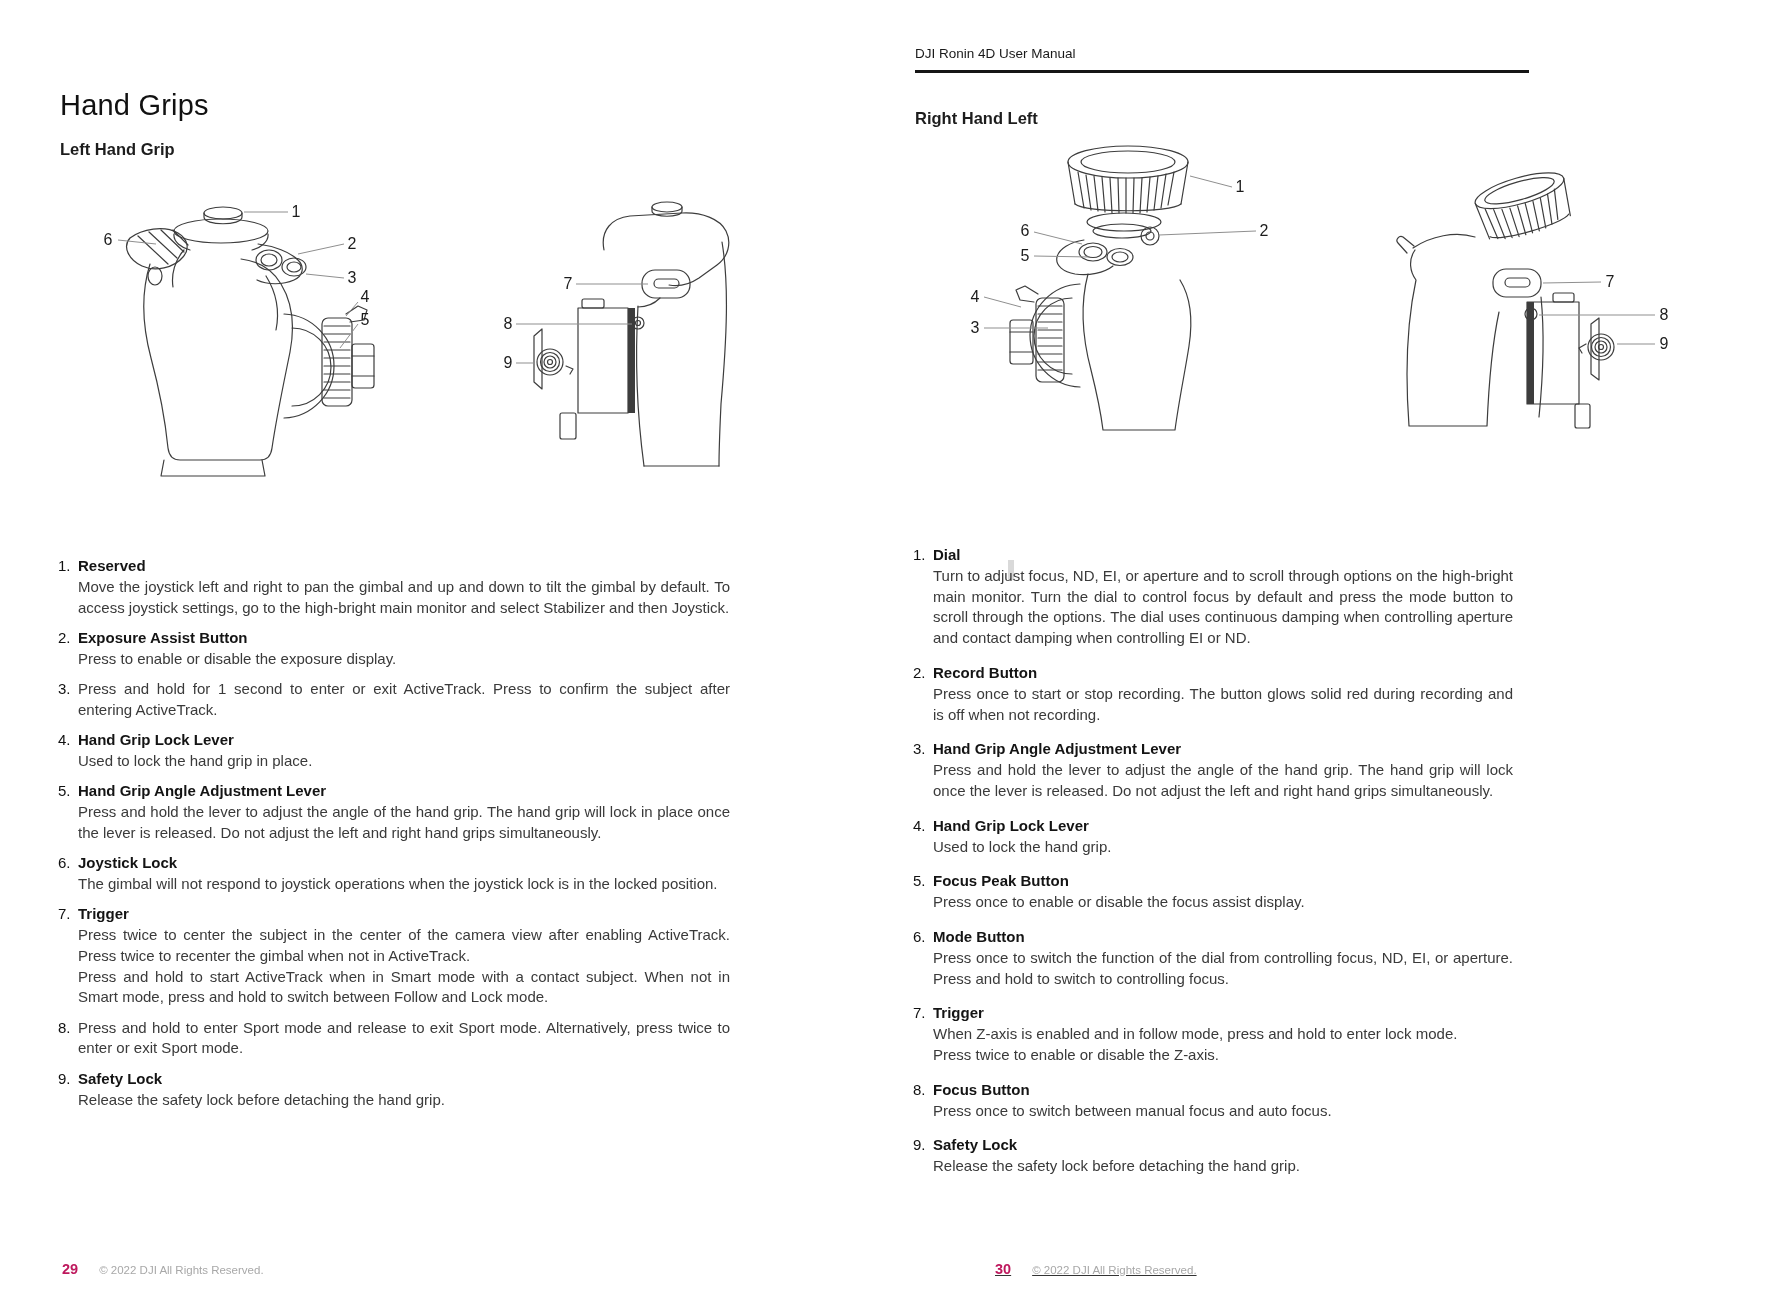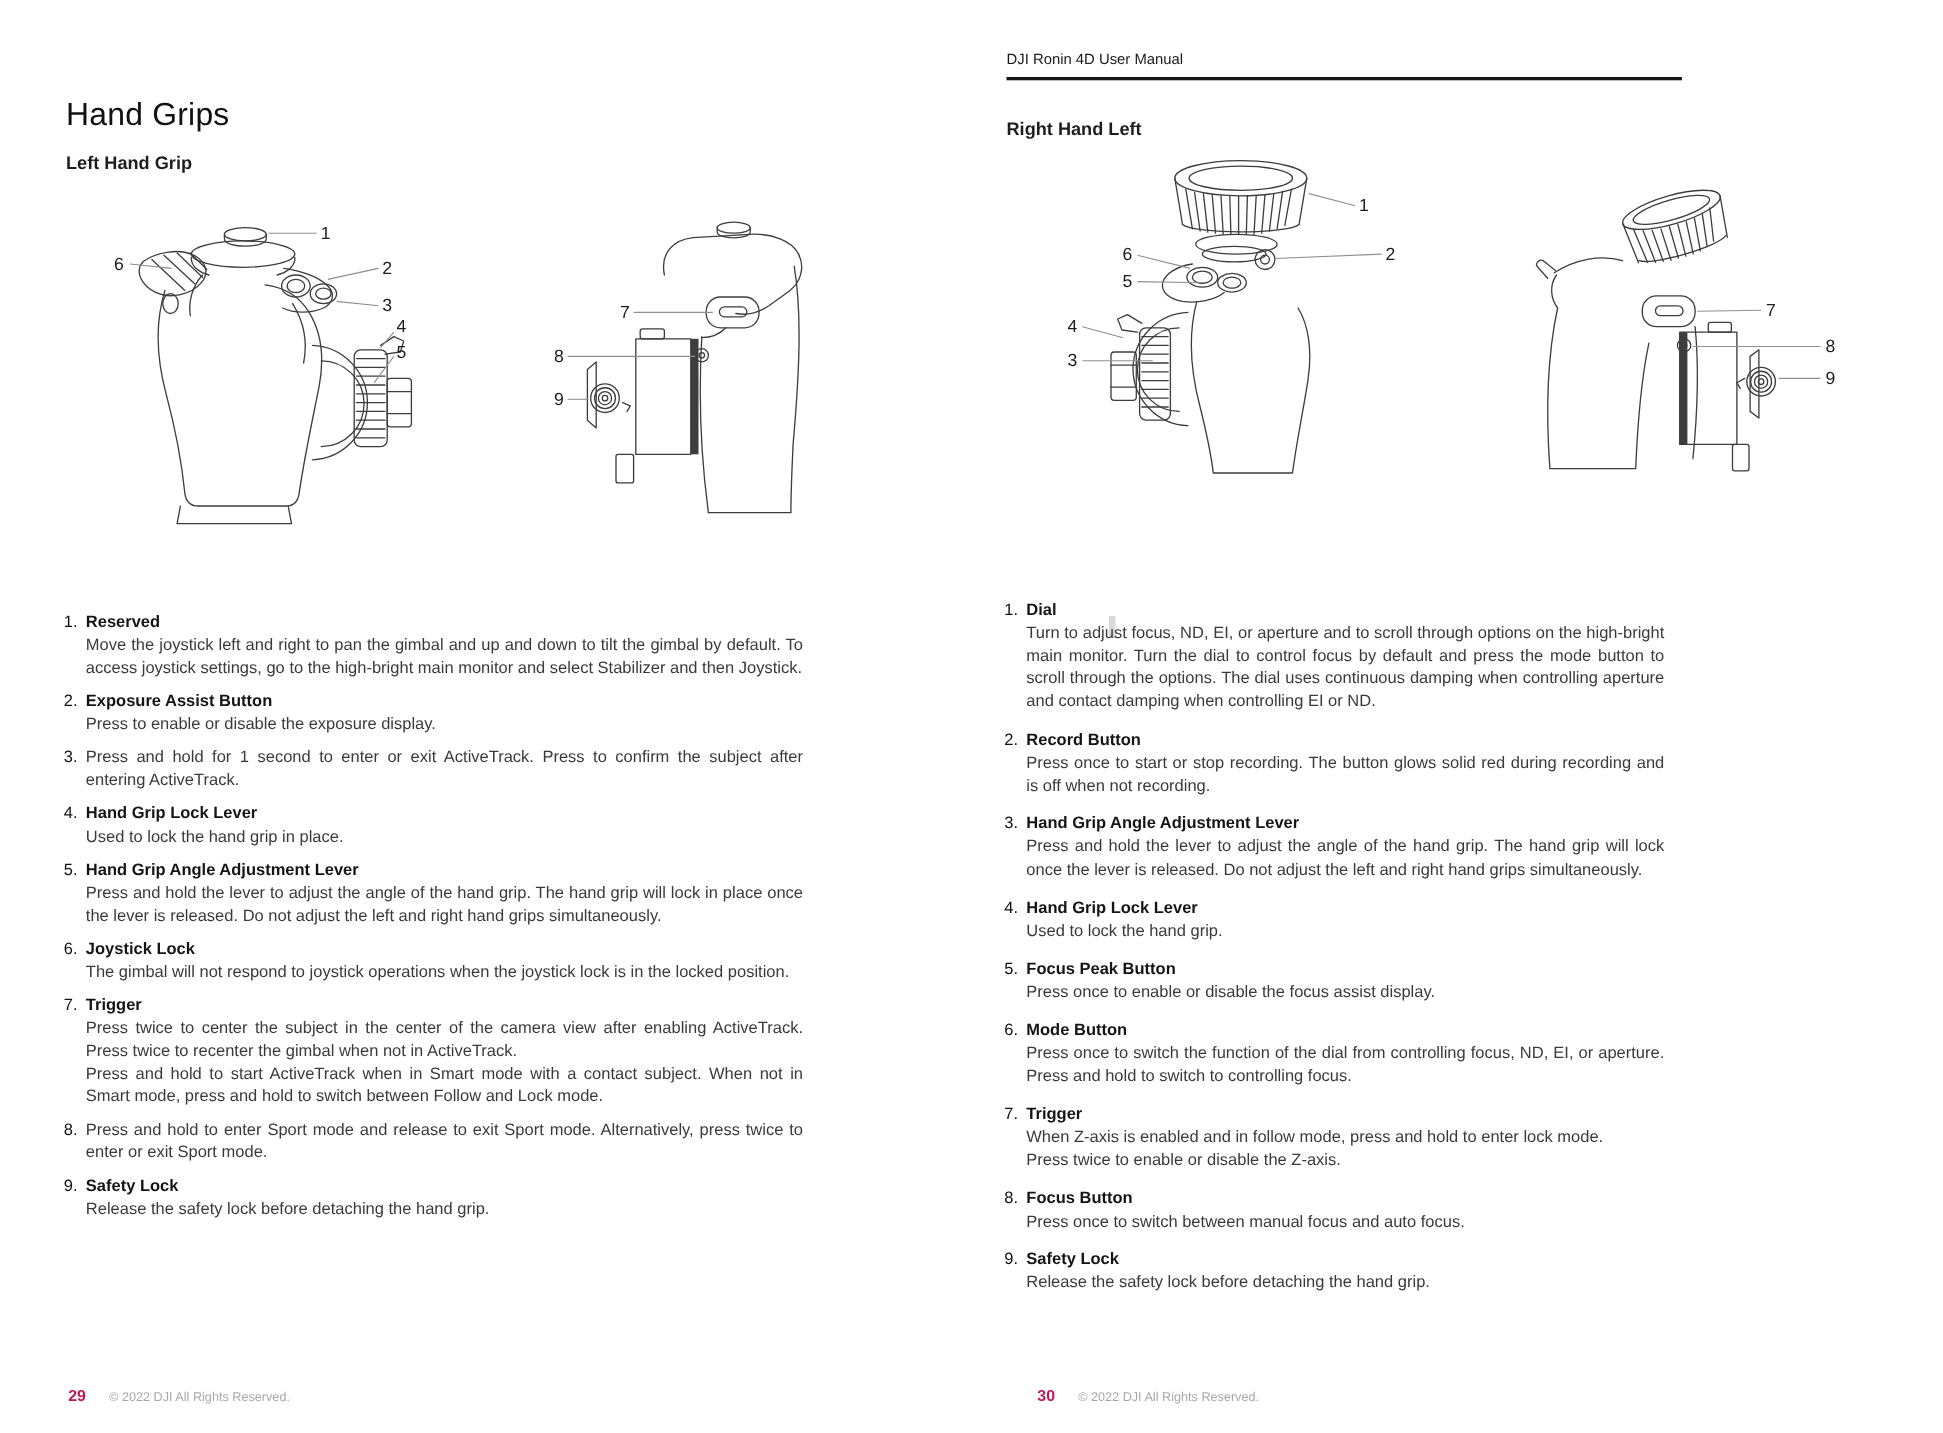--- a/index.html
+++ b/index.html
@@ -28,21 +28,21 @@
   .inum{width:20px;flex:0 0 20px;color:#111;}
   .ibody{flex:1;}
   .iname{font-weight:bold;color:#141414;}
   .idesc p{margin:0;text-align:justify;color:#3a3a3a;}
 
   
   .foot{top:1261px;font-size:14px;}
   .foot .pnum{font-weight:bold;color:#be185d;font-size:14.5px;}
   .foot .copy{color:#a8a8a8;font-size:11.5px;margin-left:21px;}
   .foot-a{left:62px;}
-  .foot-b{left:943px;}
+  .foot-b{left:995px;text-decoration:underline;}
 
   
   .fig svg{display:block;}
   .draw path,.draw rect,.draw circle,.draw ellipse{fill:none;stroke:#3d3d3d;stroke-width:1.2;stroke-linecap:round;stroke-linejoin:round;}
   .draw .fill{fill:#3d3d3d;stroke:none;}
   .leaders path{fill:none;stroke:#8f8f8f;stroke-width:1;}
   .cnums text{font-family:"Liberation Sans","DejaVu Sans",sans-serif;font-size:16px;fill:#1c1c1c;text-anchor:middle;}
 
   .cursor-artifact{left:1008px;top:560px;width:6px;height:20px;background:#d9d9d9;}
 </style>

